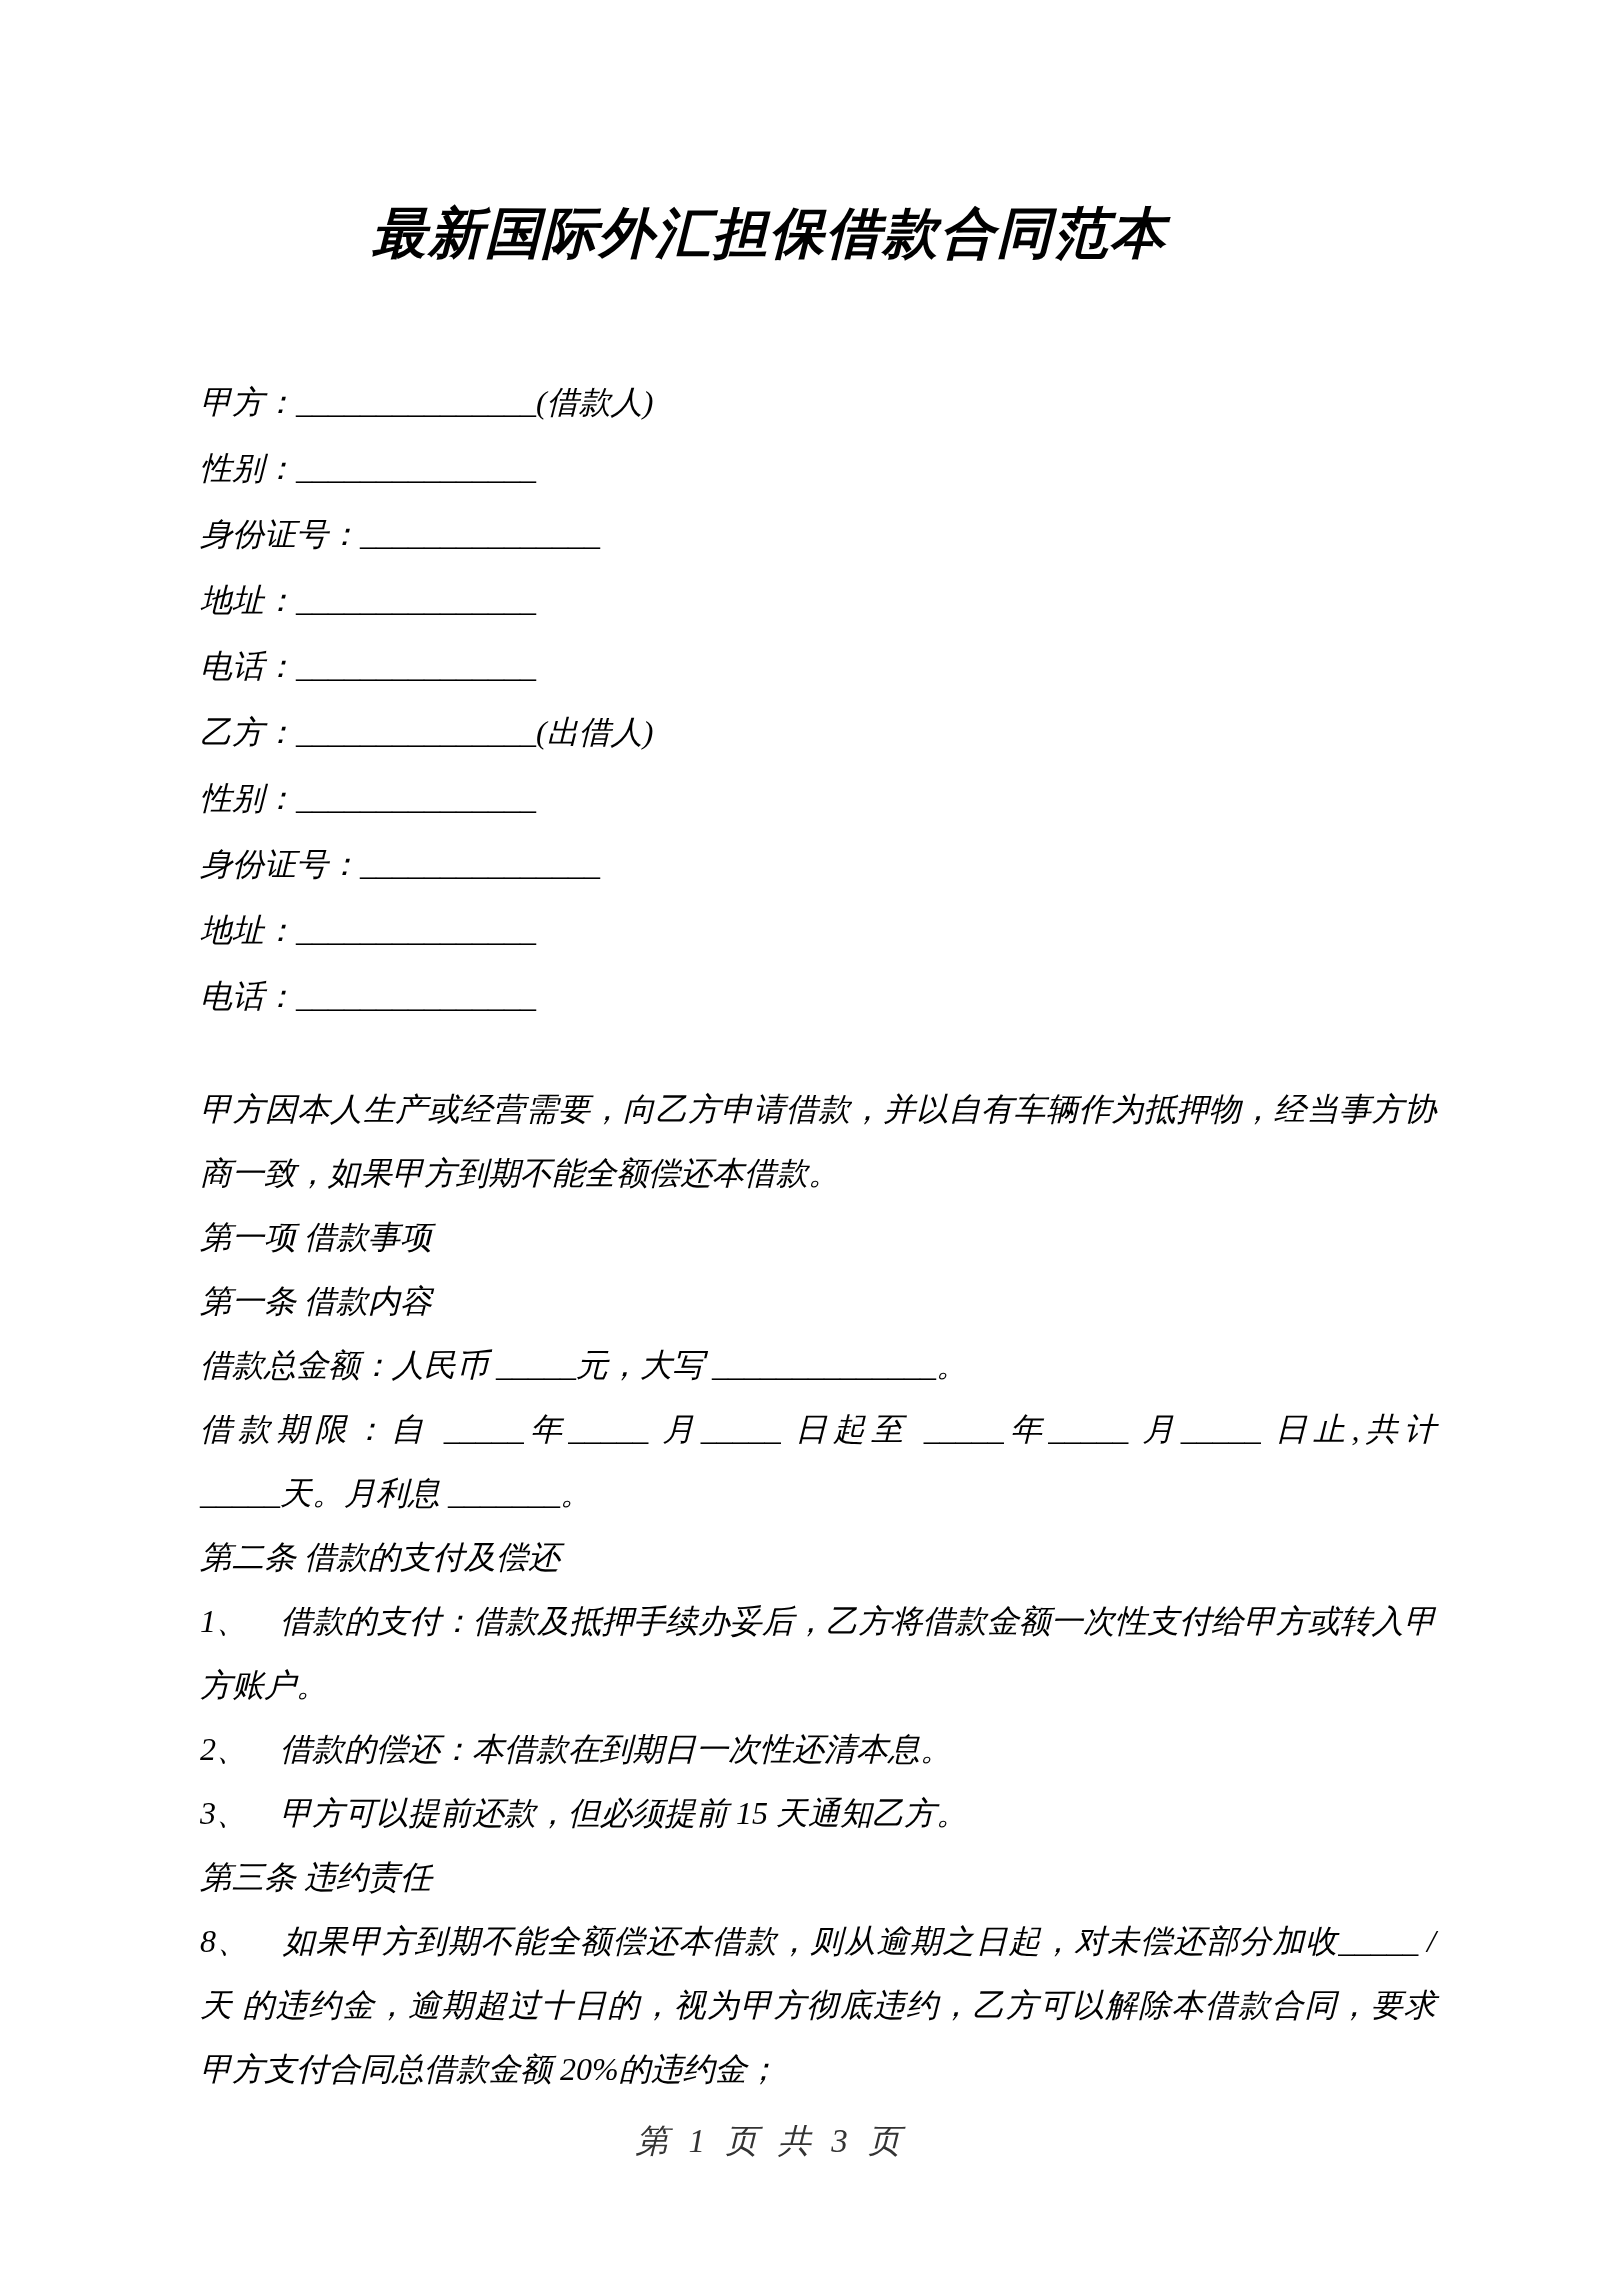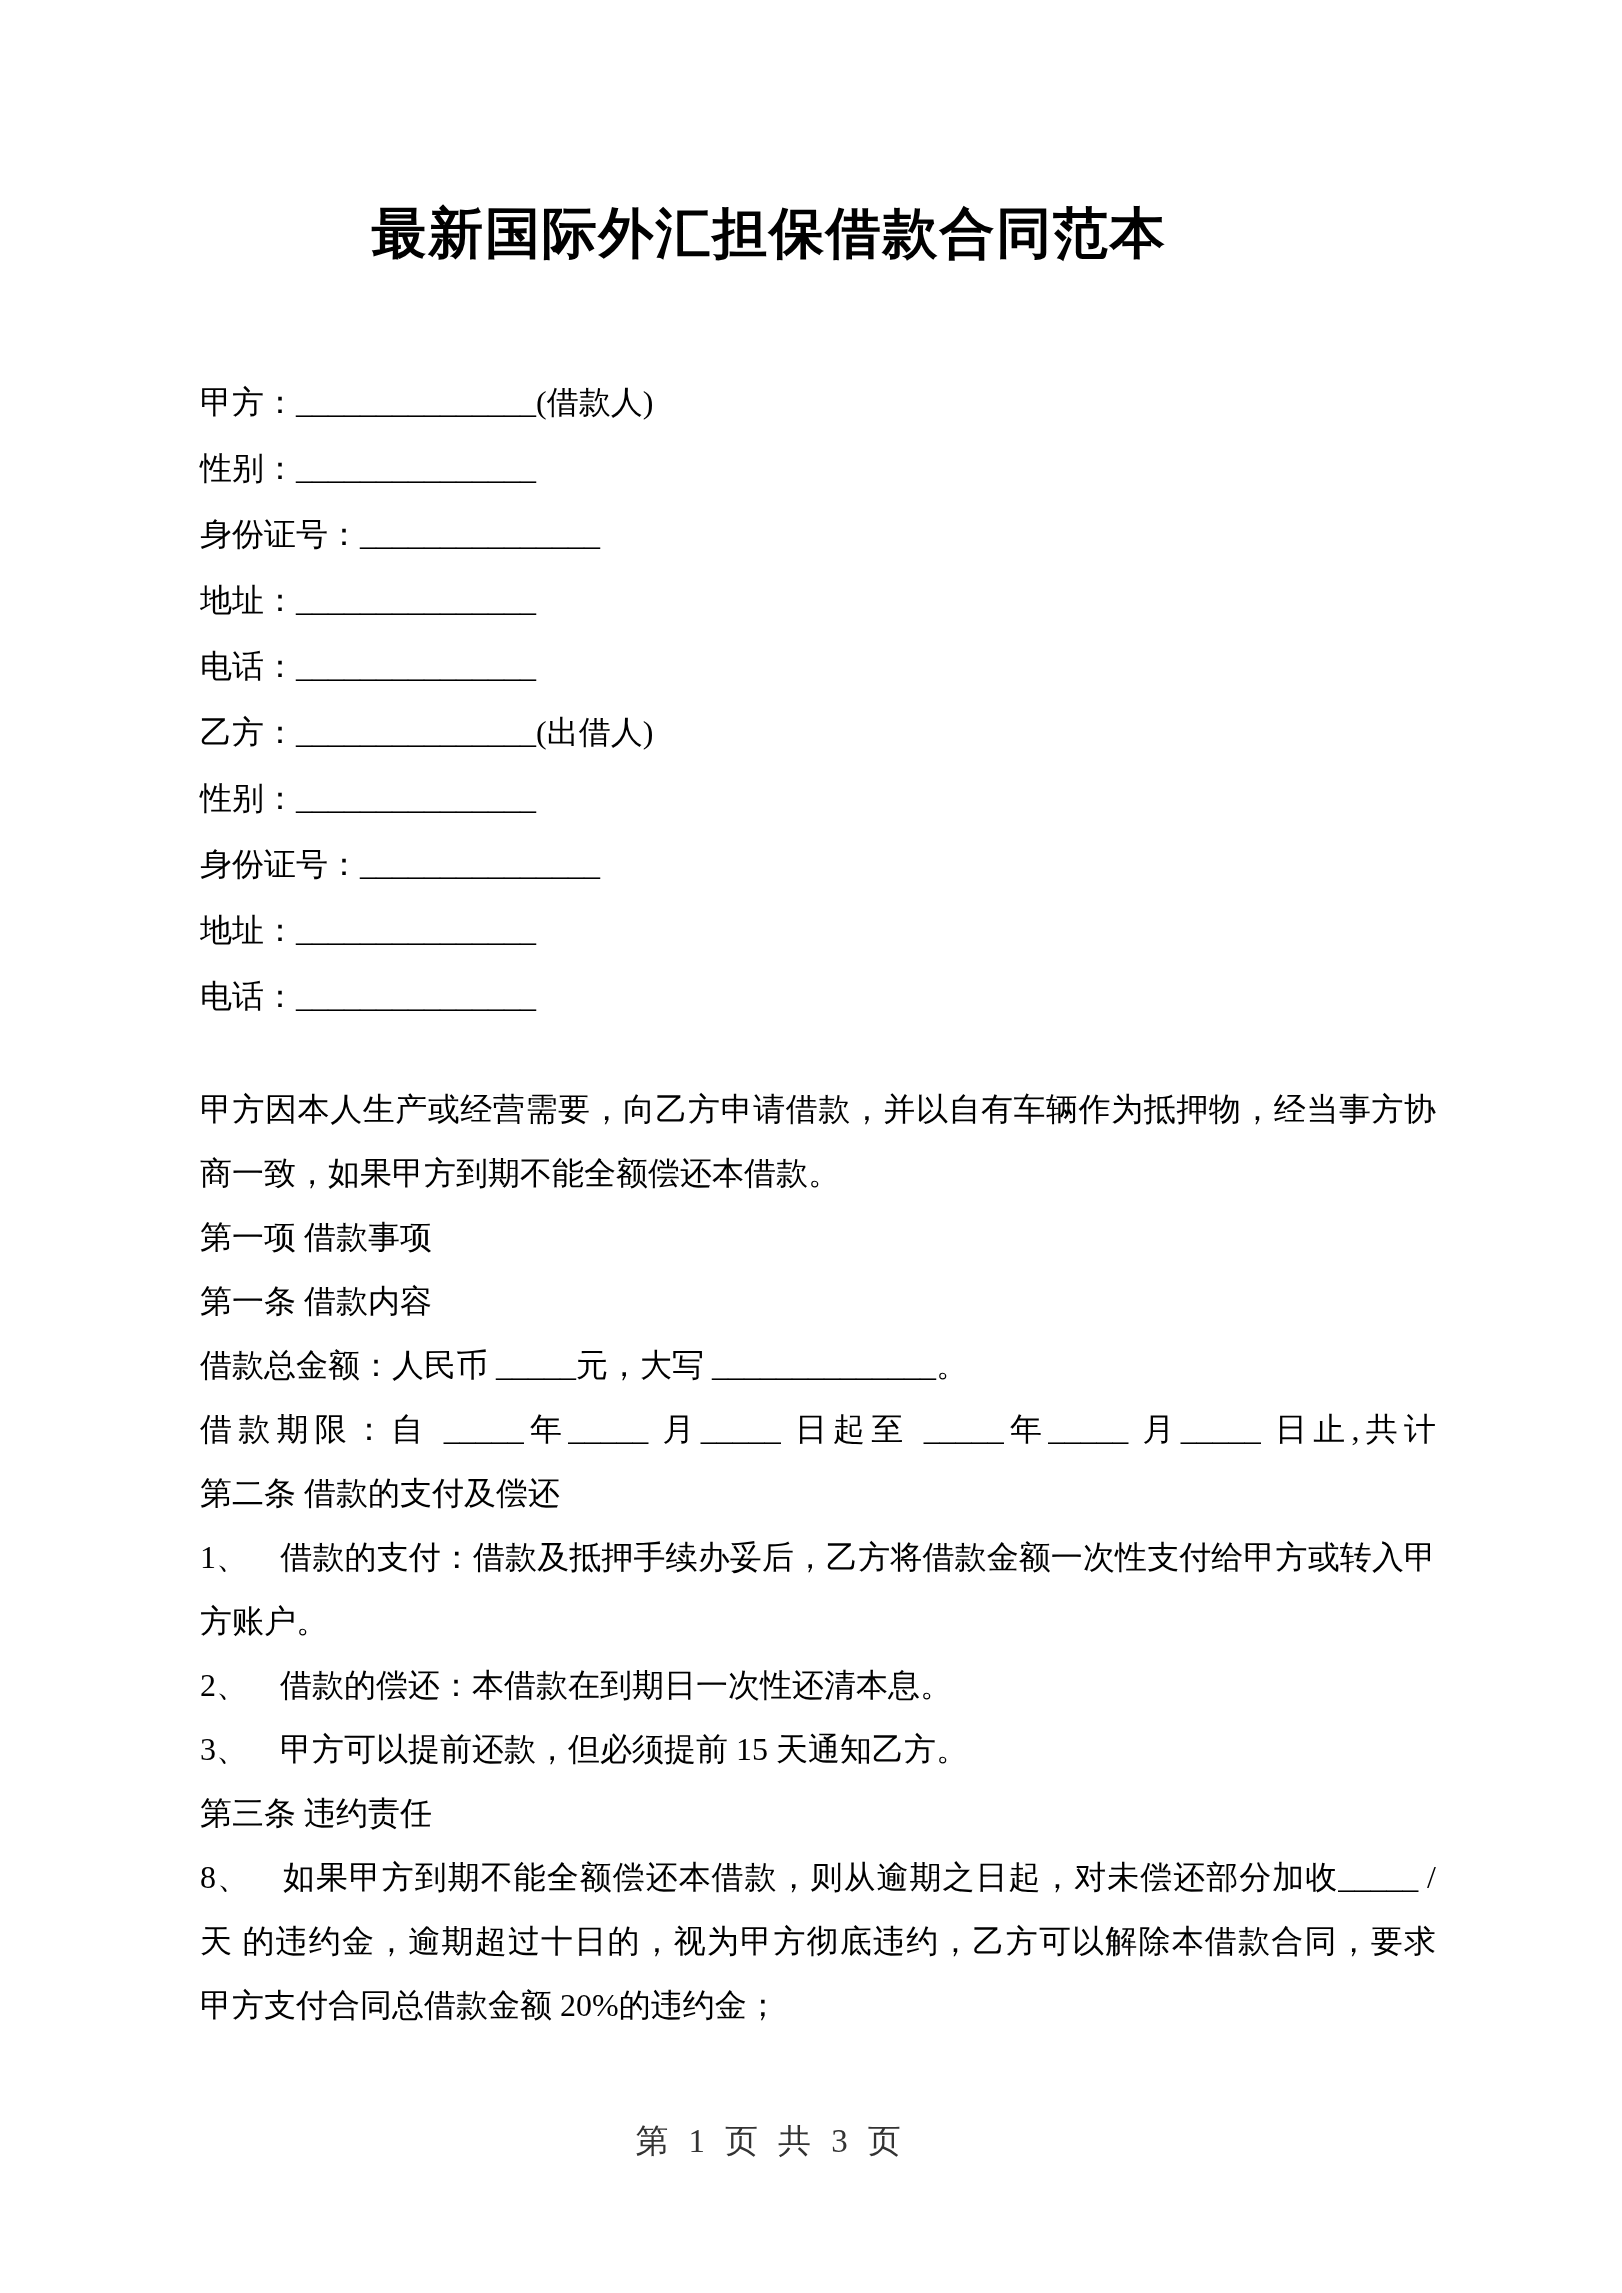--- a/index.html
+++ b/index.html
@@ -6,20 +6,21 @@
   html, body { background: #ffffff; }
   body { font-family: "Liberation Serif", "DejaVu Serif", serif; }
 
   .page {
     position: relative;
     width: 1538px;
     height: 2294px;
     background: #ffffff;
     color: #000000;
     overflow: hidden;
+    font-style: italic;
   }
 
   .title {
     position: absolute;
     top: 198px;
     left: 0;
     width: 100%;
     text-align: center;
     font-size: 55px;
     line-height: 71px;
@@ -94,20 +95,21 @@
     <div class="frow"><span>电话：</span><span class="fline">_______________</span><span></span></div>
   </div>
 
   <div class="bodytext">
     <div class="bline j">甲方因本人生产或经营需要，向乙方申请借款，并以自有车辆作为抵押物，经当事方协</div>
     <div class="bline">商一致，如果甲方到期不能全额偿还本借款。</div>
     <div class="bline">第一项 借款事项</div>
     <div class="bline">第一条 借款内容</div>
     <div class="bline">借款总金额：人民币 _____元，大写 ______________。</div>
     <div class="bline j">借款期限：自 _____年_____ 月_____ 日起至 _____年_____ 月_____ 日止,共计</div>
+    <div class="bline">_____天。月利息 _______。</div>
     <div class="bline">第二条 借款的支付及偿还</div>
     <div class="bline j">1、　借款的支付：借款及抵押手续办妥后，乙方将借款金额一次性支付给甲方或转入甲</div>
     <div class="bline">方账户。</div>
     <div class="bline">2、　借款的偿还：本借款在到期日一次性还清本息。</div>
     <div class="bline">3、　甲方可以提前还款，但必须提前 15 天通知乙方。</div>
     <div class="bline">第三条 违约责任</div>
     <div class="bline j">8、　如果甲方到期不能全额偿还本借款，则从逾期之日起，对未偿还部分加收_____ /</div>
     <div class="bline j">天 的违约金，逾期超过十日的，视为甲方彻底违约，乙方可以解除本借款合同，要求</div>
     <div class="bline">甲方支付合同总借款金额 20%的违约金；</div>
   </div>

